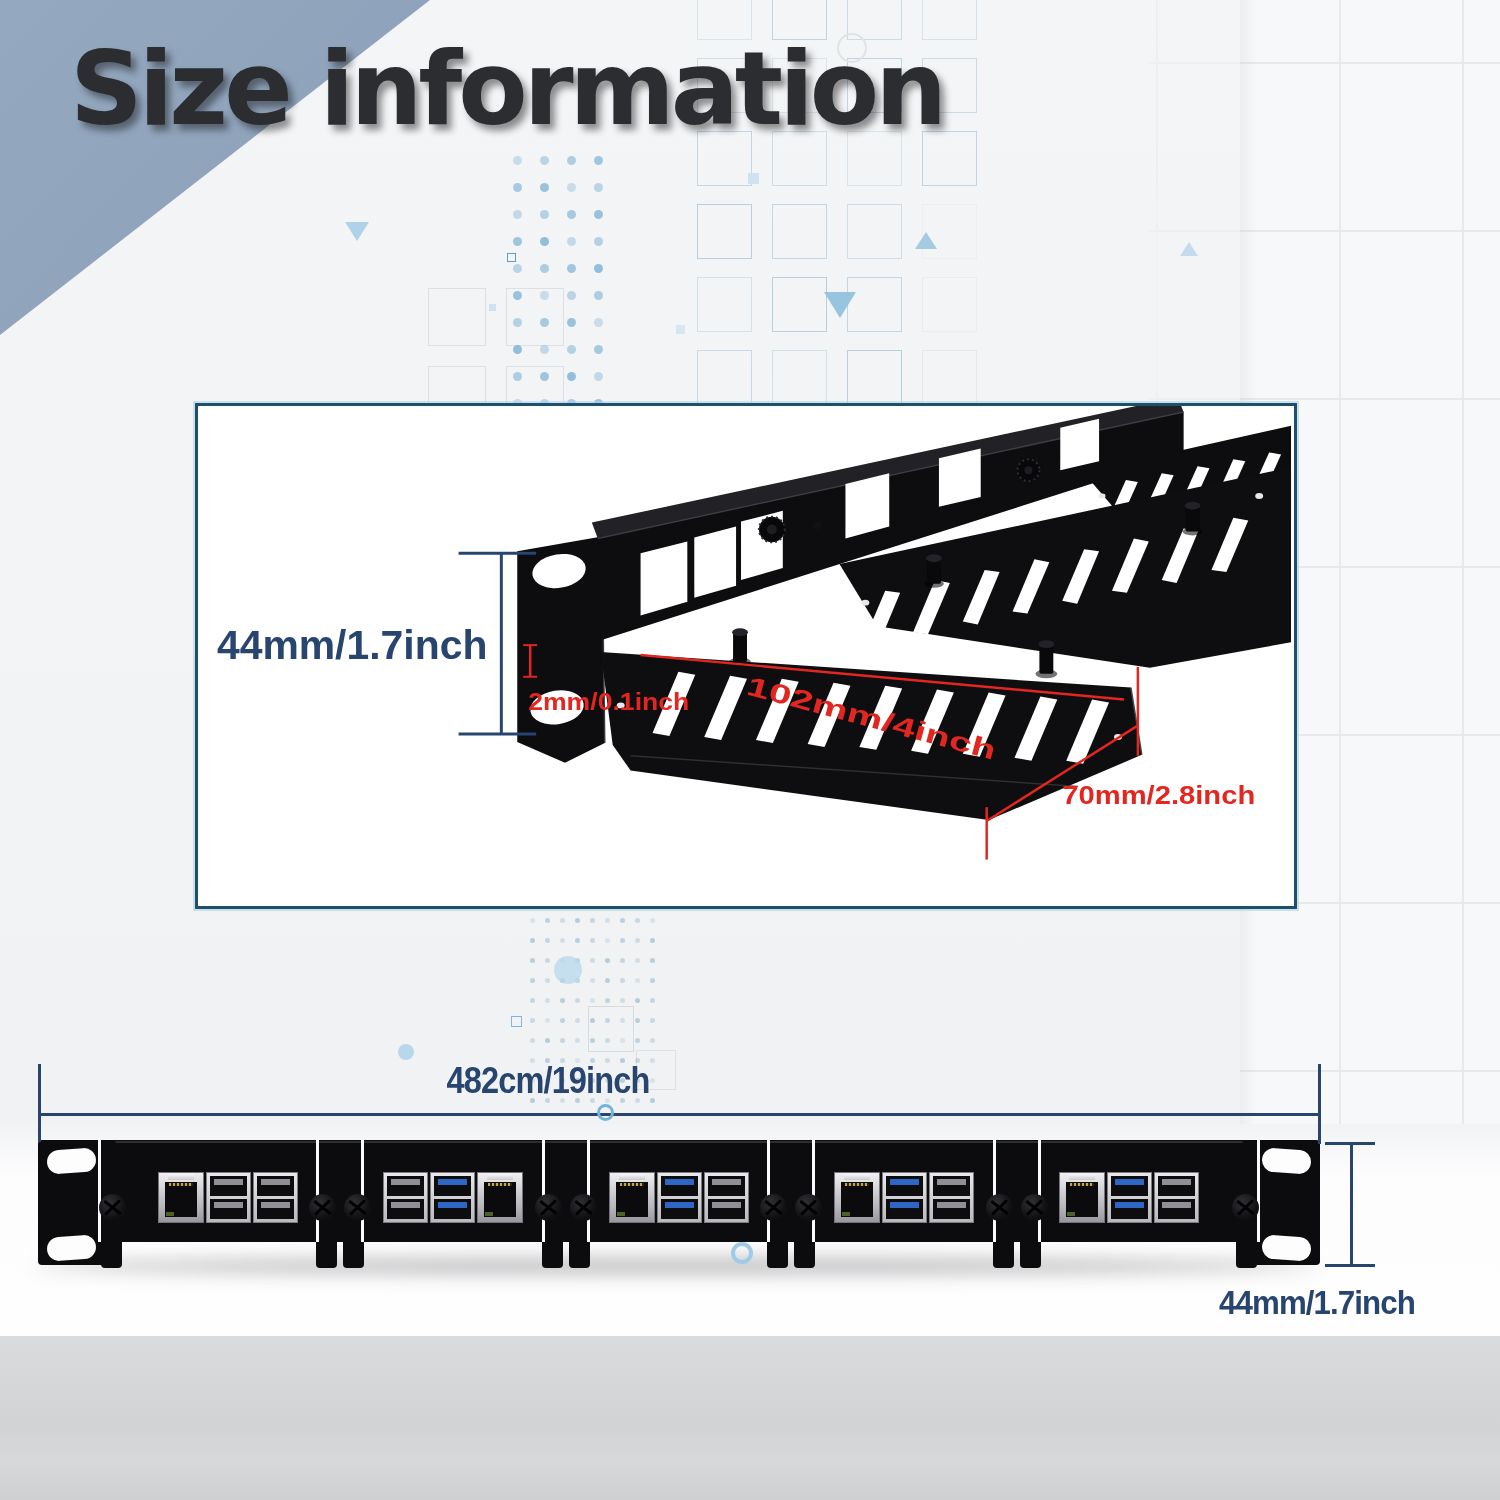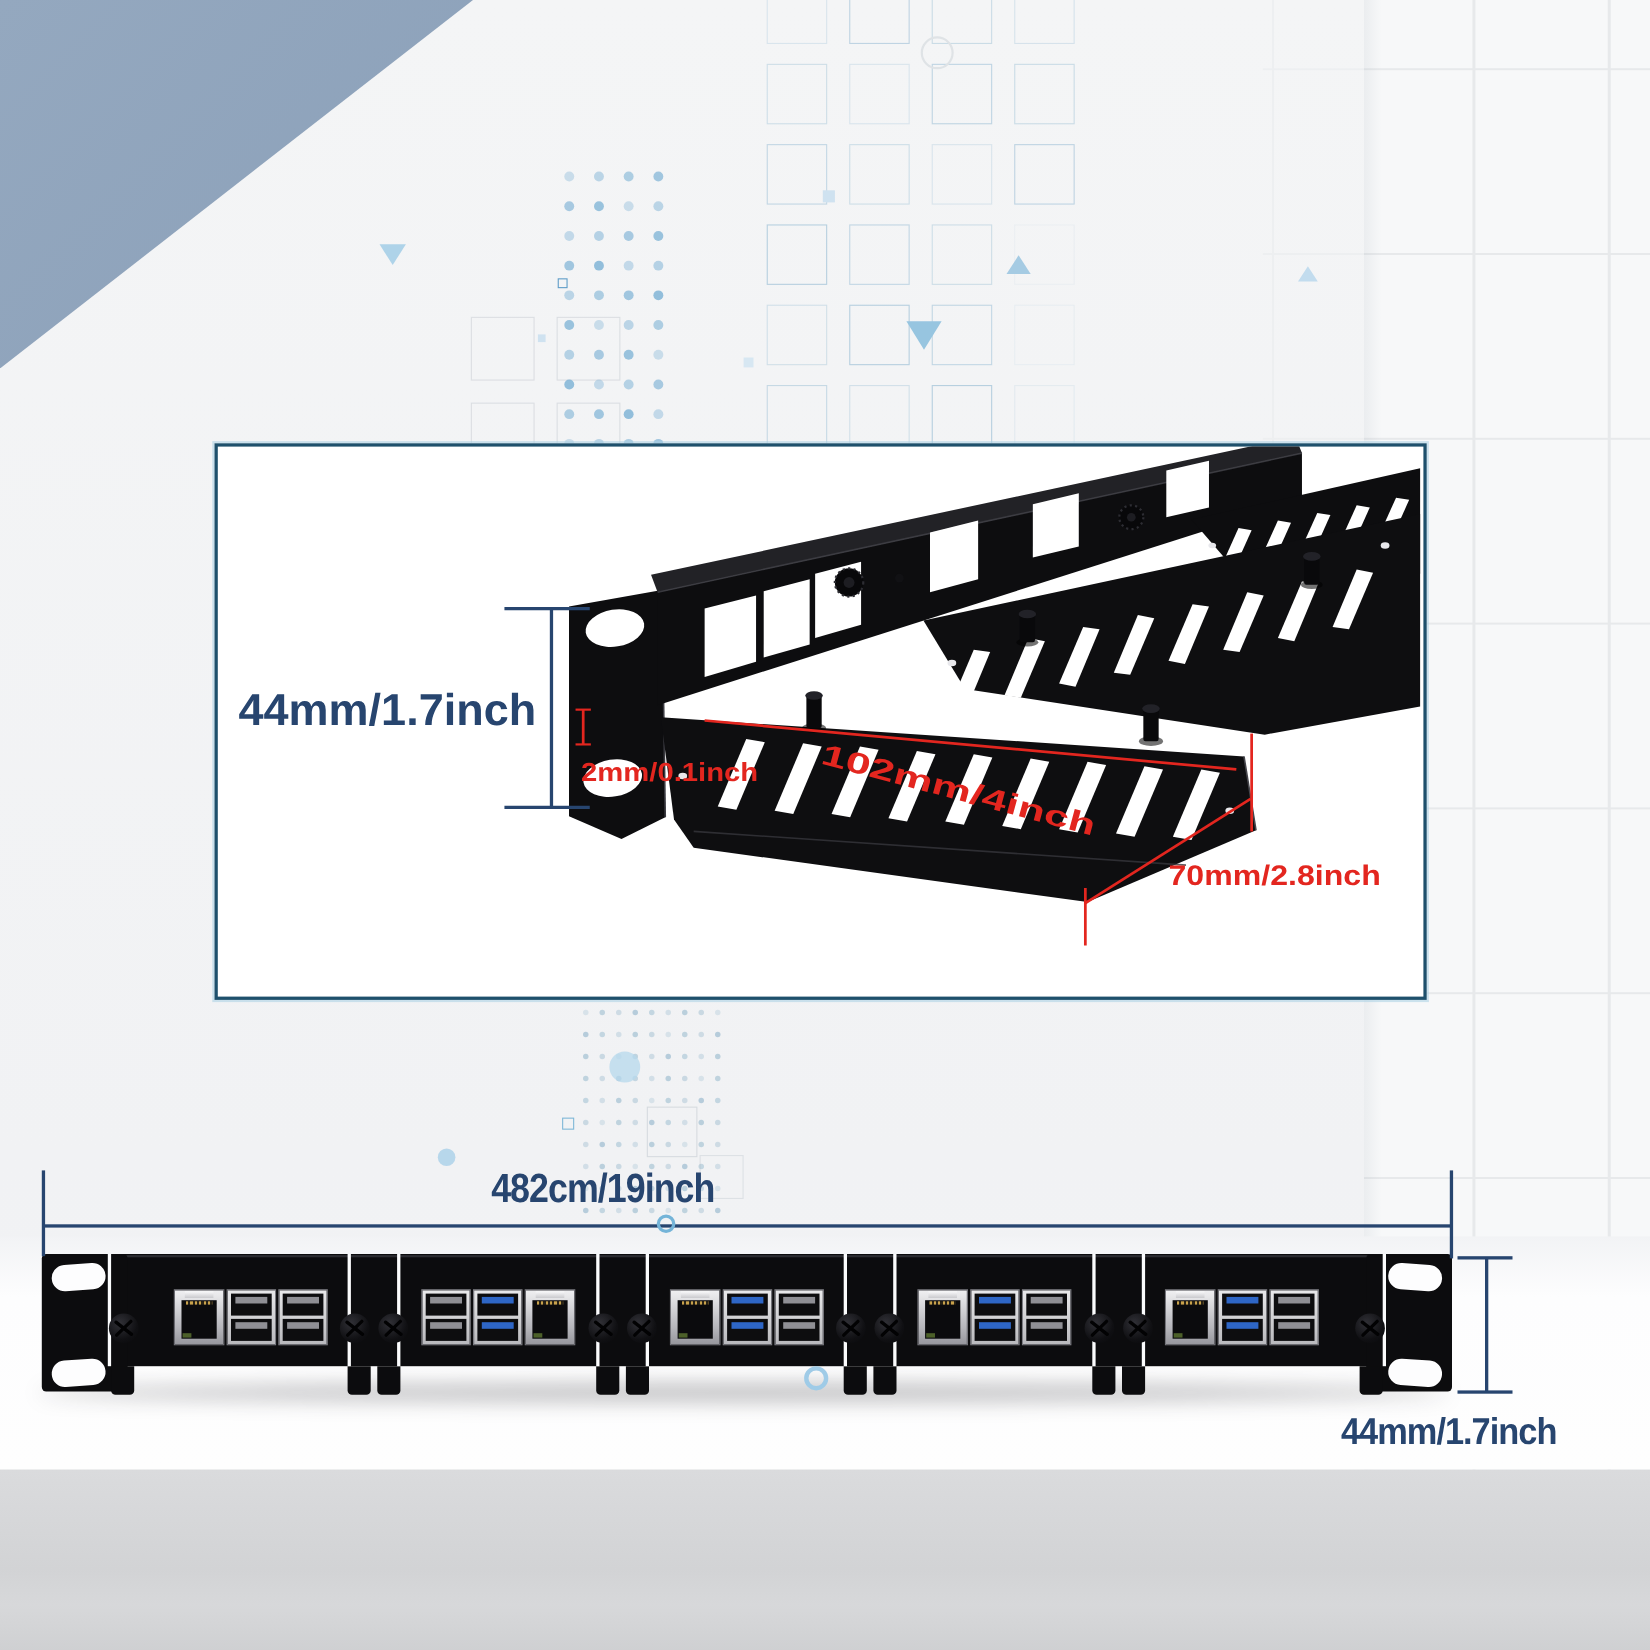--- a/index.html
+++ b/index.html
@@ -283,20 +283,21 @@
       <div class="mini-sq" style="left: 489px; top: 304px; width: 7px; height: 7px; background: rgb(207, 226, 240);"></div>
       <div class="mini-sq" style="left: 511px; top: 1016px; width: 11px; height: 11px; border: 1.5px solid rgb(127, 184, 216);"></div>
       <div class="mini-sq" style="left: 588px; top: 1006px; width: 46px; height: 46px; border: 1.5px solid rgba(175, 185, 195, 0.4);"></div>
       <div class="mini-sq" style="left: 636px; top: 1050px; width: 40px; height: 40px; border: 1.5px solid rgba(175, 185, 195, 0.3);"></div>
       <div class="ring" style="left: 837px; top: 33px; width: 30px; height: 30px; border: 2px solid rgb(223, 227, 230);"></div>
       <div class="blob" style="left: 554px; top: 956px; width: 28px; height: 28px; background: rgb(181, 216, 236); opacity: 0.75;"></div>
       <div class="blob" style="left: 398px; top: 1044px; width: 16px; height: 16px; background: rgb(169, 207, 232); opacity: 0.8;"></div>
     </div>
 
   <div class="corner-triangle"></div>
+  <div class="page-title">Size information</div>
 
   <div class="frame">
     <svg viewBox="195 403 1102 506" preserveAspectRatio="none">
 
       <polygon points="516,550 601,535 604,744 564,764 516,743" fill="#0d0d0f"></polygon>
       <ellipse cx="558" cy="570" rx="27" ry="17" fill="#ffffff" transform="rotate(-9 558 570)"></ellipse>
       <ellipse cx="556" cy="708" rx="27" ry="17" fill="#ffffff" transform="rotate(-9 556 708)"></ellipse>
       <line x1="601" y1="535" x2="604" y2="744" stroke="#3a3a40" stroke-width="1.5"></line>
 
       <polygon points="591,521 1180,394 1186,409 597,537" fill="#222226"></polygon>

